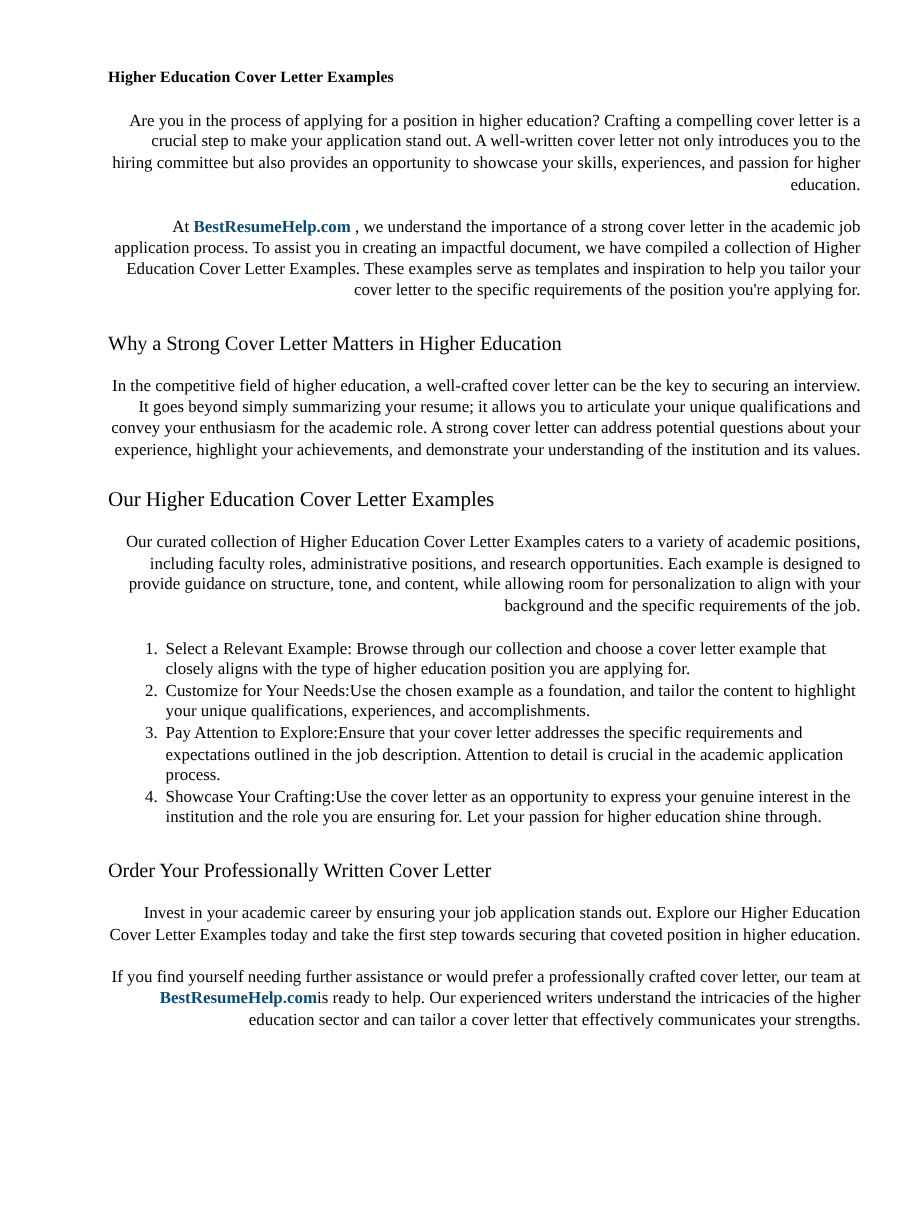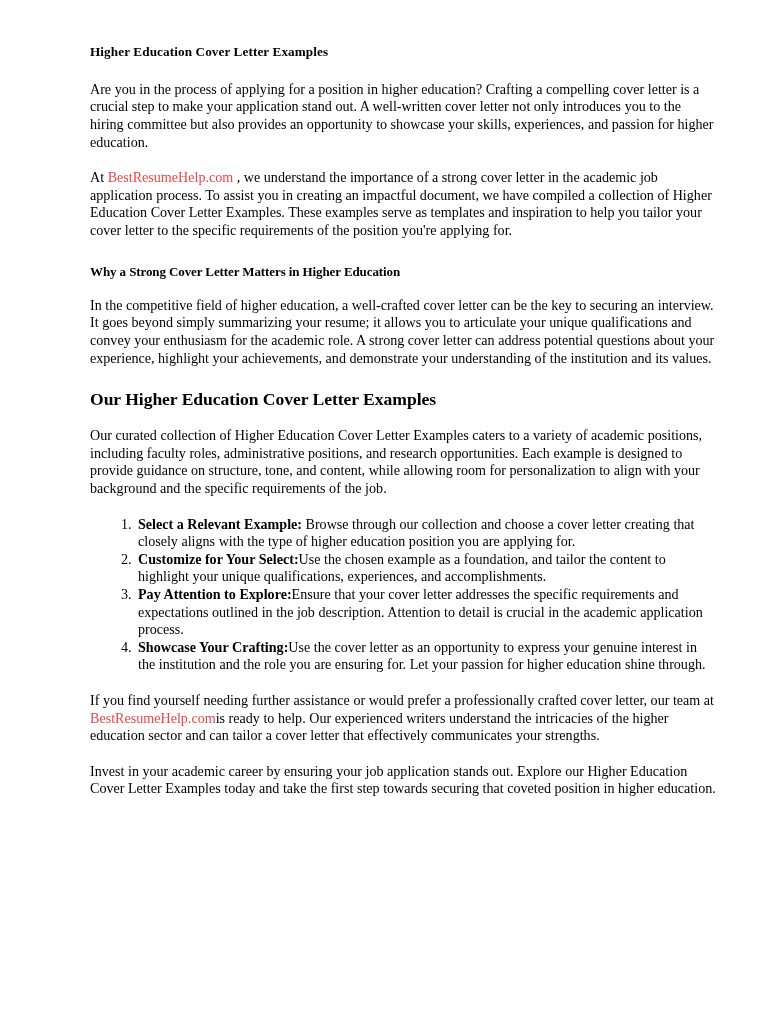--- a/index.html
+++ b/index.html
@@ -17,68 +17,68 @@
   .page {
     position: relative;
     width: 768px;
     height: 1024px;
     background: #ffffff;
     overflow: hidden;
   }
   .content {
     position: absolute;
     left: 90px;
-    top: 44px;
+    top: 56px;
     width: 627px;
   }
   .doc-title {
     font-size: 13.2px;
     font-weight: bold;
     line-height: 1.28;
     margin: 0 0 20px 0;
     letter-spacing: 0.1px;
   }
   p.para {
     font-size: 14.1px;
     line-height: 17.6px;
     margin: 0 0 18px 0;
-    text-align: left;
+    text-align: right;
   }
   h2.sec-h1 {
-    font-size: 13px;
-    font-weight: bold;
+    font-size: 17px;
+    font-weight: normal;
     line-height: 1.25;
     margin: 24px 0 17px 0;
     letter-spacing: -0.1px;
   }
   h3.sec-h2 {
     font-size: 17.6px;
-    font-weight: bold;
+    font-weight: normal;
     line-height: 1.25;
     margin: 22px 0 16px 0;
     letter-spacing: -0.05px;
   }
   a.link, span.link {
-    color: #ef4444;
-    font-weight: normal;
+    color: #0c4a6e;
+    font-weight: bold;
     text-decoration: none;
   }
   ol.steps {
     margin: 0 0 18px 0;
     padding: 0 0 0 45px;
     list-style-type: decimal;
     font-size: 14.1px;
     line-height: 17.6px;
   }
   ol.steps > li {
     margin: 0 0 0 0;
     padding-left: 3px;
   }
   ol.steps > li .lead {
-    font-weight: bold;
+    font-weight: normal;
   }
 </style>
 </head>
 <body>
 
 <div class="page">
   <div class="content">
 
     <div class="doc-title">Higher Education Cover Letter Examples</div>
 
@@ -89,25 +89,26 @@
     <h2 class="sec-h1">Why a Strong Cover Letter Matters in Higher Education</h2>
 
     <p class="para">In the competitive field of higher education, a well-crafted cover letter can be the key to securing an interview. It goes beyond simply summarizing your resume; it allows you to articulate your unique qualifications and convey your enthusiasm for the academic role. A strong cover letter can address potential questions about your experience, highlight your achievements, and demonstrate your understanding of the institution and its values.</p>
 
     <h3 class="sec-h2">Our Higher Education Cover Letter Examples</h3>
 
     <p class="para">Our curated collection of Higher Education Cover Letter Examples caters to a variety of academic positions, including faculty roles, administrative positions, and research opportunities. Each example is designed to provide guidance on structure, tone, and content, while allowing room for personalization to align with your background and the specific requirements of the job.</p>
 
 
     <ol class="steps">
-      <li><span class="lead">Select a Relevant Example:</span><span> Browse through our collection and choose a cover letter creating that closely aligns with the type of higher education position you are applying for.</span></li>
-      <li><span class="lead">Customize for Your Select:</span><span>Use the chosen example as a foundation, and tailor the content to highlight your unique qualifications, experiences, and accomplishments.</span></li>
+      <li><span class="lead">Select a Relevant Example:</span><span> Browse through our collection and choose a cover letter example that closely aligns with the type of higher education position you are applying for.</span></li>
+      <li><span class="lead">Customize for Your Needs:</span><span>Use the chosen example as a foundation, and tailor the content to highlight your unique qualifications, experiences, and accomplishments.</span></li>
       <li><span class="lead">Pay Attention to Explore:</span><span>Ensure that your cover letter addresses the specific requirements and expectations outlined in the job description. Attention to detail is crucial in the academic application process.</span></li>
       <li><span class="lead">Showcase Your Crafting:</span><span>Use the cover letter as an opportunity to express your genuine interest in the institution and the role you are ensuring for. Let your passion for higher education shine through.</span></li>
     </ol>
 
+    <h2 class="sec-h1">Order Your Professionally Written Cover Letter</h2>
+
+    <p class="para">Invest in your academic career by ensuring your job application stands out. Explore our Higher Education Cover Letter Examples today and take the first step towards securing that coveted position in higher education.</p>
 
     <p class="para"><span>If you find yourself needing further assistance or would prefer a professionally crafted cover letter, our team at </span><a class="link" href="#">BestResumeHelp.com</a><span>is ready to help. Our experienced writers understand the intricacies of the higher education sector and can tailor a cover letter that effectively communicates your strengths.</span></p>
-
-    <p class="para">Invest in your academic career by ensuring your job application stands out. Explore our Higher Education Cover Letter Examples today and take the first step towards securing that coveted position in higher education.</p>
 
   </div>
 </div>
 
 </body></html>

